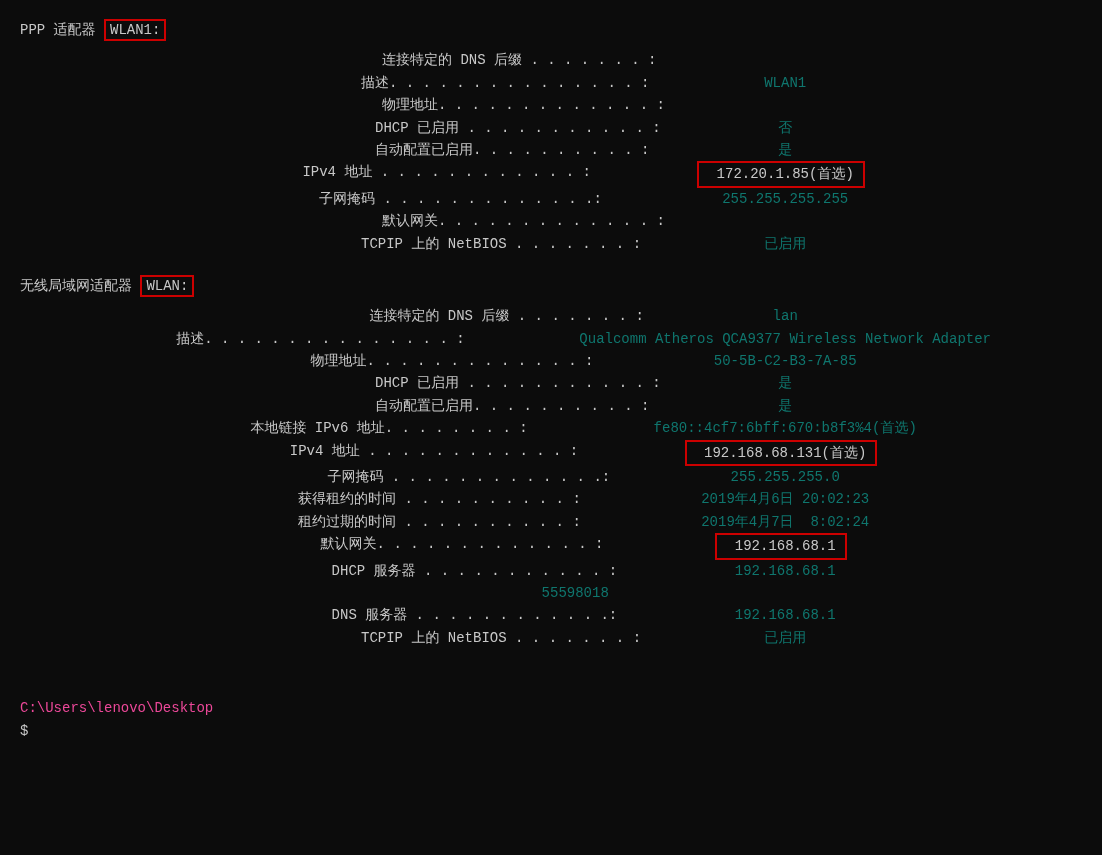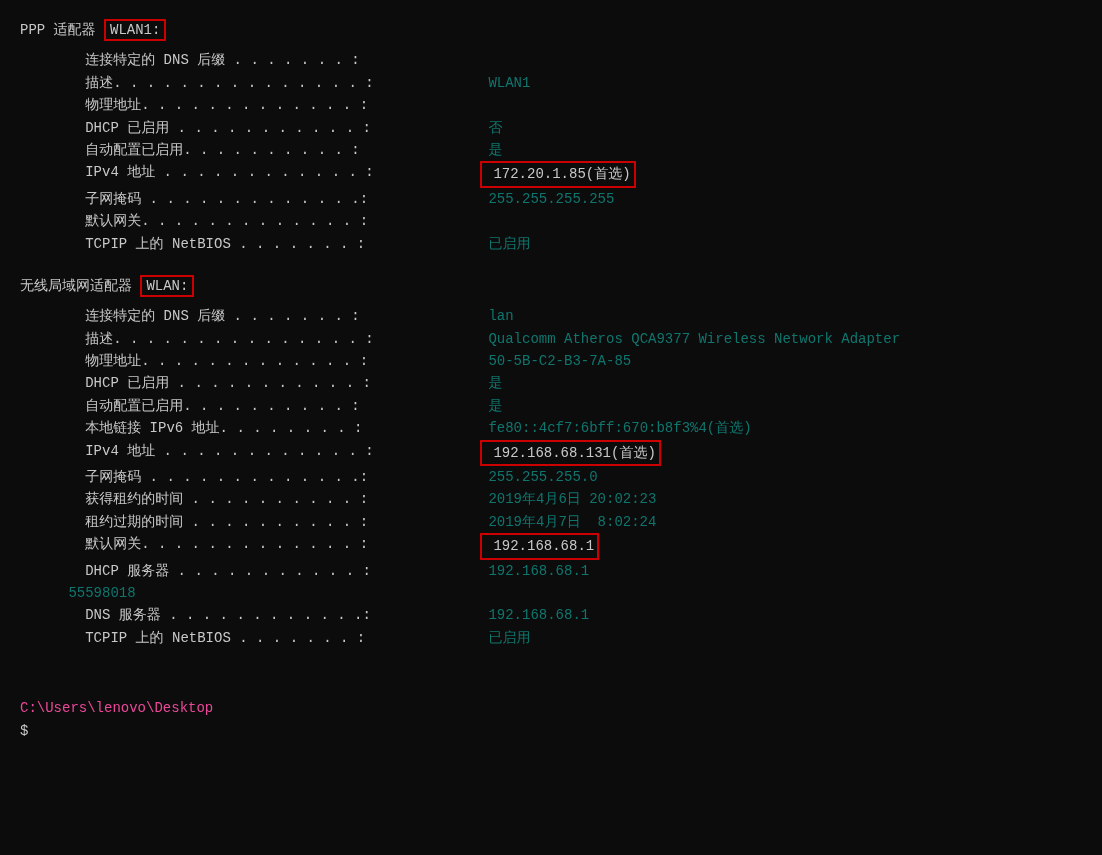--- a/index.html
+++ b/index.html
@@ -37,34 +37,35 @@
     }
 
     .info-block {
       margin-left: 40px;
       margin-bottom: 4px;
     }
 
     .info-row {
       display: flex;
       white-space: pre;
+      justify-content: center;
     }
 
     .info-label {
       color: #c8c8c8;
       min-width: 420px;
     }
 
     .info-value {
       color: #0f766e;
     }
 
     .info-value.highlighted-val {
       border: 2px solid #cc0000;
-      padding: 0 3px;
+      padding: 0 9px;
       color: #c8c8c8;
     }
 
     .spacer {
       height: 12px;
     }
 
     .prompt {
       color: #ec4899;
       margin-top: 32px;

